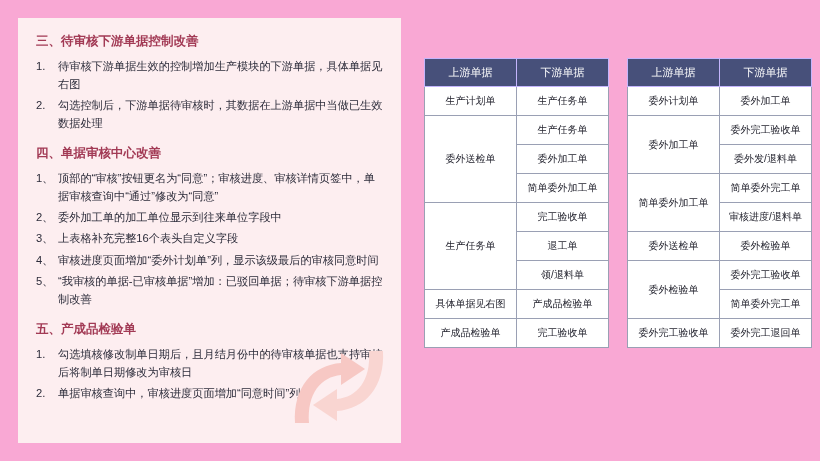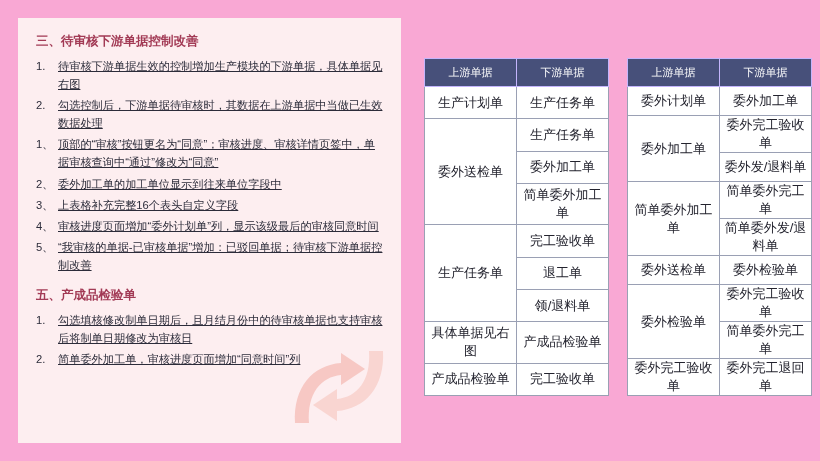--- a/index.html
+++ b/index.html
@@ -47,21 +47,21 @@
     font-size: 11.2px;
     line-height: 1.62;
     margin-bottom: 3px;
   }
   .item .marker {
     flex: 0 0 auto;
     width: 22px;
     text-align: left;
     color: #2c2c3a;
   }
-  .item .body { flex: 1 1 auto; text-decoration: underline; }
+  .item .body { flex: 1 1 auto; }
 
   
   .arrows {
     position: absolute;
     right: 6px;
     bottom: 10px;
     width: 112px;
     height: 96px;
     pointer-events: none;
   }
@@ -82,21 +82,21 @@
     color: #ffffff;
     font-size: 11px;
     font-weight: normal;
     height: 28px;
     border: 1px solid #c4b5fd;
     text-align: center;
     width: 92px;
   }
   table.grid td {
     border: 1px solid #9aa0b4;
-    font-size: 13px;
+    font-size: 10px;
     color: #23232e;
     text-align: center;
     height: 29px;
     width: 92px;
     padding: 0 2px;
     background: #ffffff;
   }
 </style>
 </head>
 <body>
@@ -110,20 +110,21 @@
       <li class="item">
         <span class="marker">1.</span>
         <span class="body">待审核下游单据生效的控制增加生产模块的下游单据，具体单据见右图</span>
       </li>
       <li class="item">
         <span class="marker">2.</span>
         <span class="body">勾选控制后，下游单据待审核时，其数据在上游单据中当做已生效数据处理</span>
       </li>
     </ul>
 
+    <div class="section-title spaced">四、单据审核中心改善</div>
     <ul class="item-list">
       <li class="item">
         <span class="marker">1、</span>
         <span class="body">顶部的“审核”按钮更名为“同意”；审核进度、审核详情页签中，单据审核查询中“通过”修改为“同意”</span>
       </li>
       <li class="item">
         <span class="marker">2、</span>
         <span class="body">委外加工单的加工单位显示到往来单位字段中</span>
       </li>
       <li class="item">
@@ -141,21 +142,21 @@
     </ul>
 
     <div class="section-title spaced">五、产成品检验单</div>
     <ul class="item-list">
       <li class="item">
         <span class="marker">1.</span>
         <span class="body">勾选填核修改制单日期后，且月结月份中的待审核单据也支持审核后将制单日期修改为审核日</span>
       </li>
       <li class="item">
         <span class="marker">2.</span>
-        <span class="body">简单委外加工单，审核进度页面增加“同意时间”列</span>
+        <span class="body">单据审核查询中，审核进度页面增加“同意时间”列</span>
       </li>
     </ul>
 
     <svg class="arrows" viewBox="0 0 112 96">
       <path d="M12 86 C10 50 30 28 58 26 L58 16 L82 32 L58 48 L58 38 C38 40 24 56 26 86 Z" fill="#f7c8c4"></path>
       <path d="M100 14 C102 50 82 72 54 74 L54 84 L30 68 L54 52 L54 62 C74 60 88 44 86 14 Z" fill="#f9d5d1"></path>
     </svg>
   </div>
 
   <div class="tables">
@@ -220,21 +221,21 @@
           <td>委外完工验收单</td>
         </tr>
         <tr>
           <td>委外发/退料单</td>
         </tr>
         <tr>
           <td rowspan="2">简单委外加工单</td>
           <td>简单委外完工单</td>
         </tr>
         <tr>
-          <td>简单委外发/退料单</td>
+          <td>审核进度/退料单</td>
         </tr>
         <tr>
           <td rowspan="1">委外送检单</td>
           <td>委外检验单</td>
         </tr>
         <tr>
           <td rowspan="2">委外检验单</td>
           <td>委外完工验收单</td>
         </tr>
         <tr>

